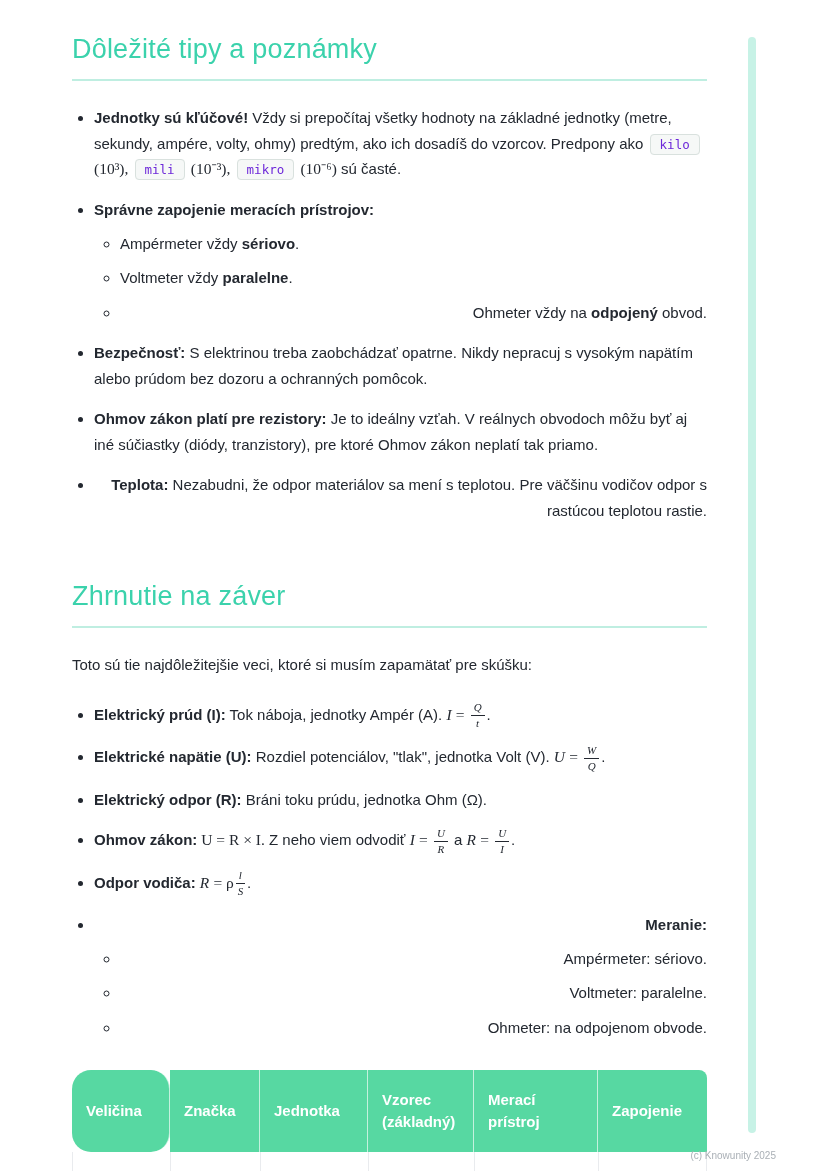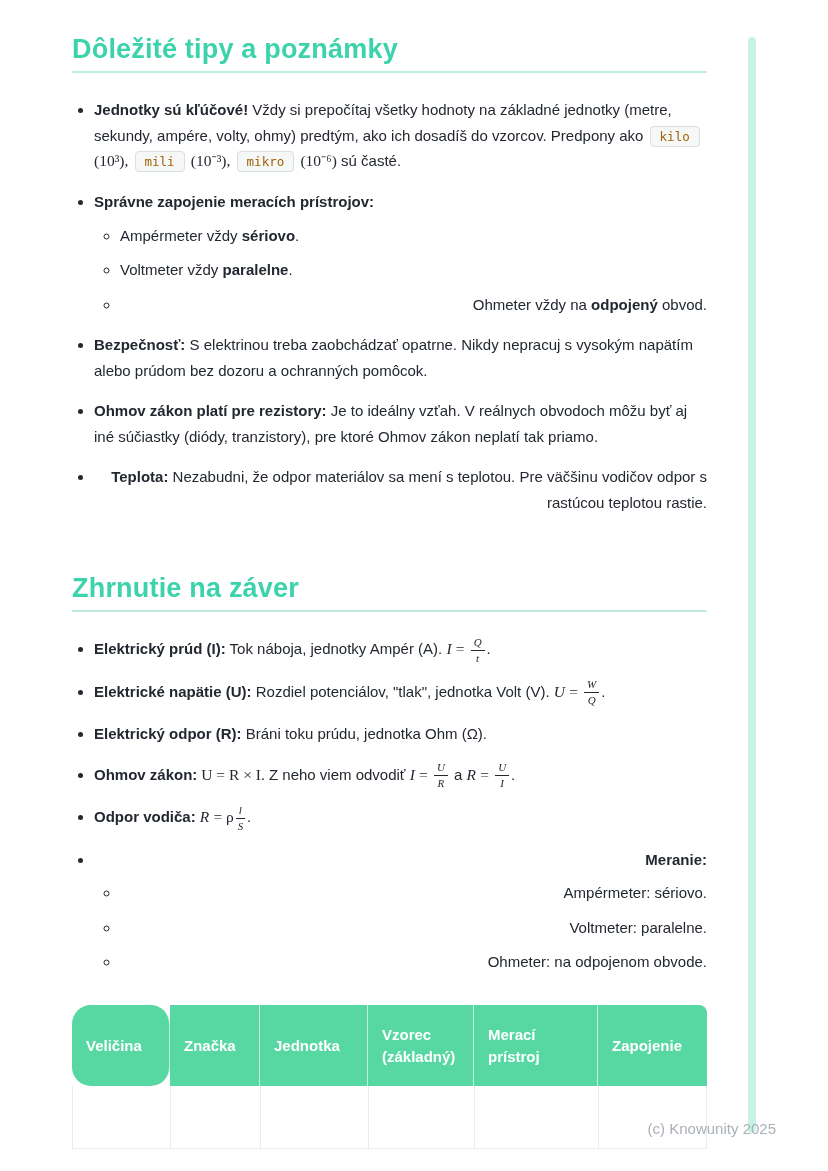--- a/index.html
+++ b/index.html
@@ -10,41 +10,41 @@
     font-family: "Liberation Sans", sans-serif;
     color: #232830;
     position: relative;
   }
   .page { position: absolute; inset: 0; background: #ffffff; }
   .content { position: absolute; left: 72px; top: 34px; width: 635px; }
 
   .section-title {
     color: #3bd2ac;
     font-size: 27px;
-    font-weight: 700;
+    font-weight: 400;
     margin: 0;
-    padding-bottom: 6px;
+    padding-bottom: 14px;
     border-bottom: 2px solid #bfeee1;
     letter-spacing: 0.2px;
   }
   .section-2 { margin-top: 58px; }
 
   .intro { margin: 24px 0 0; font-size: 15px; line-height: 1.7; }
 
   ul.main-list { margin: 24px 0 0; padding-left: 22px; list-style: disc; }
   li.bullet { margin-bottom: 15px; font-size: 15px; line-height: 1.7; }
   ul.sub-list { list-style: circle; margin: 8px 0 0; padding-left: 26px; }
   li.sub-bullet { margin-bottom: 9px; font-size: 15px; line-height: 1.7; }
   li.sub-bullet:last-child, li.bullet:last-child { margin-bottom: 0; text-align: right; }
   strong.lead { font-weight: 700; }
 
   code.chip {
     font-family: "DejaVu Sans Mono", monospace;
     font-size: 12.5px;
-    color: #a16207;
+    color: #6d28d9;
     background: #f6f8f7;
     border: 1px solid #d9e1de;
     border-radius: 4px;
     padding: 2px 9px;
     margin: 0 2px;
     white-space: nowrap;
   }
   .mserif { font-family: "Liberation Serif", serif; font-size: 15.5px; }
   .mvar { font-family: "Liberation Serif", serif; font-style: italic; font-size: 15.5px; }
   .mop  { font-family: "Liberation Serif", serif; font-size: 15.5px; font-style: normal; }
@@ -91,22 +91,22 @@
 
   .scroll-indicator {
     position: absolute;
     left: 748px; top: 37px;
     width: 8px; height: 1096px;
     background: #c7f2e6;
     border-radius: 4px;
   }
   .watermark {
     position: absolute;
-    top: 1120px; right: 52px;
-    font-size: 15px;
+    top: 1150px; right: 52px;
+    font-size: 10px;
     color: #aab0b6;
   }
 </style>
 </head>
 <body>
 
 <div class="page">
   <div class="content">
 
     <h1 class="section-title">Dôležité tipy a poznámky</h1>
@@ -139,20 +139,21 @@
       </li>
 
       <li class="bullet">
         <strong class="lead">Teplota:</strong><span> Nezabudni, že odpor materiálov sa mení s teplotou. Pre väčšinu vodičov odpor s rastúcou teplotou rastie.</span>
       </li>
     </ul>
 
     <div class="section-2">
       <h1 class="section-title">Zhrnutie na záver</h1>
 
+      <p class="intro">Toto sú tie najdôležitejšie veci, ktoré si musím zapamätať pre skúšku:</p>
 
       <ul class="main-list">
         <li class="bullet">
           <strong class="lead">Elektrický prúd (I):</strong><span> Tok náboja, jednotky Ampér (A). </span><span class="mvar">I</span>
           <span class="mop">=</span>
           <span class="frac"><span class="num">Q</span><span class="den">t</span></span><span>.</span>
         </li>
 
         <li class="bullet">
           <strong class="lead">Elektrické napätie (U):</strong><span> Rozdiel potenciálov, "tlak", jednotka Volt (V). </span><span class="mvar">U</span>

